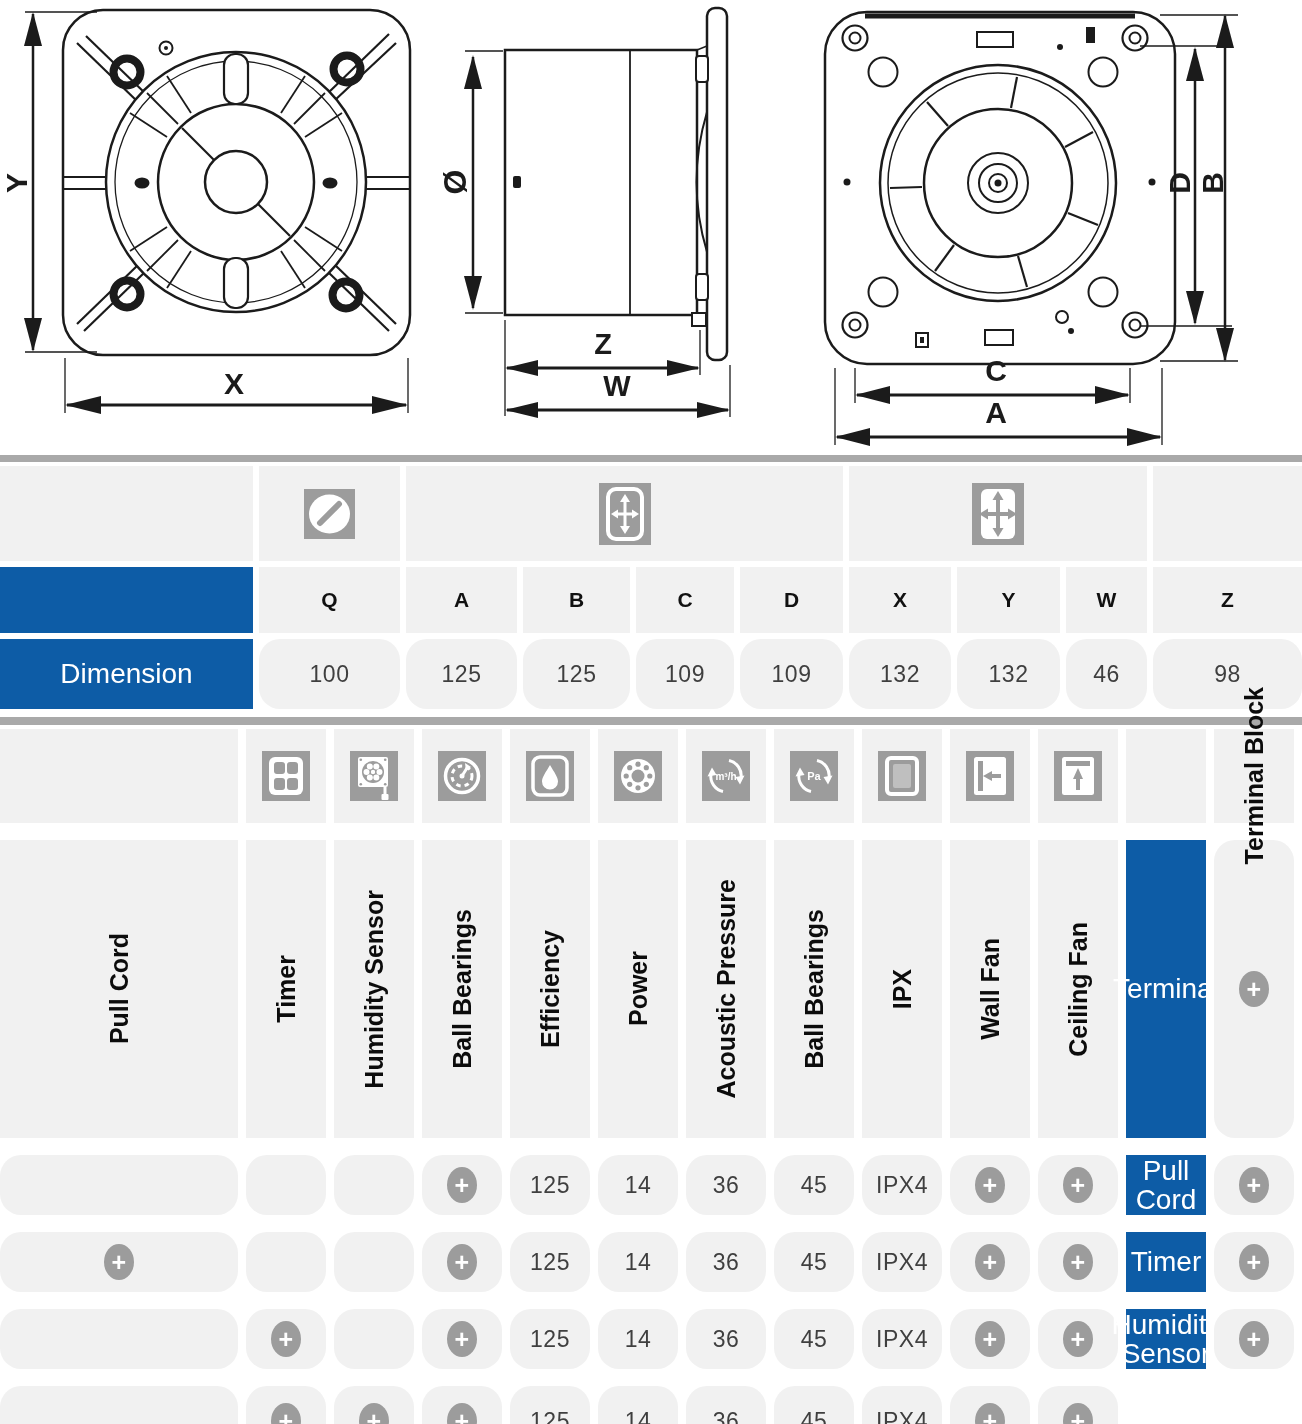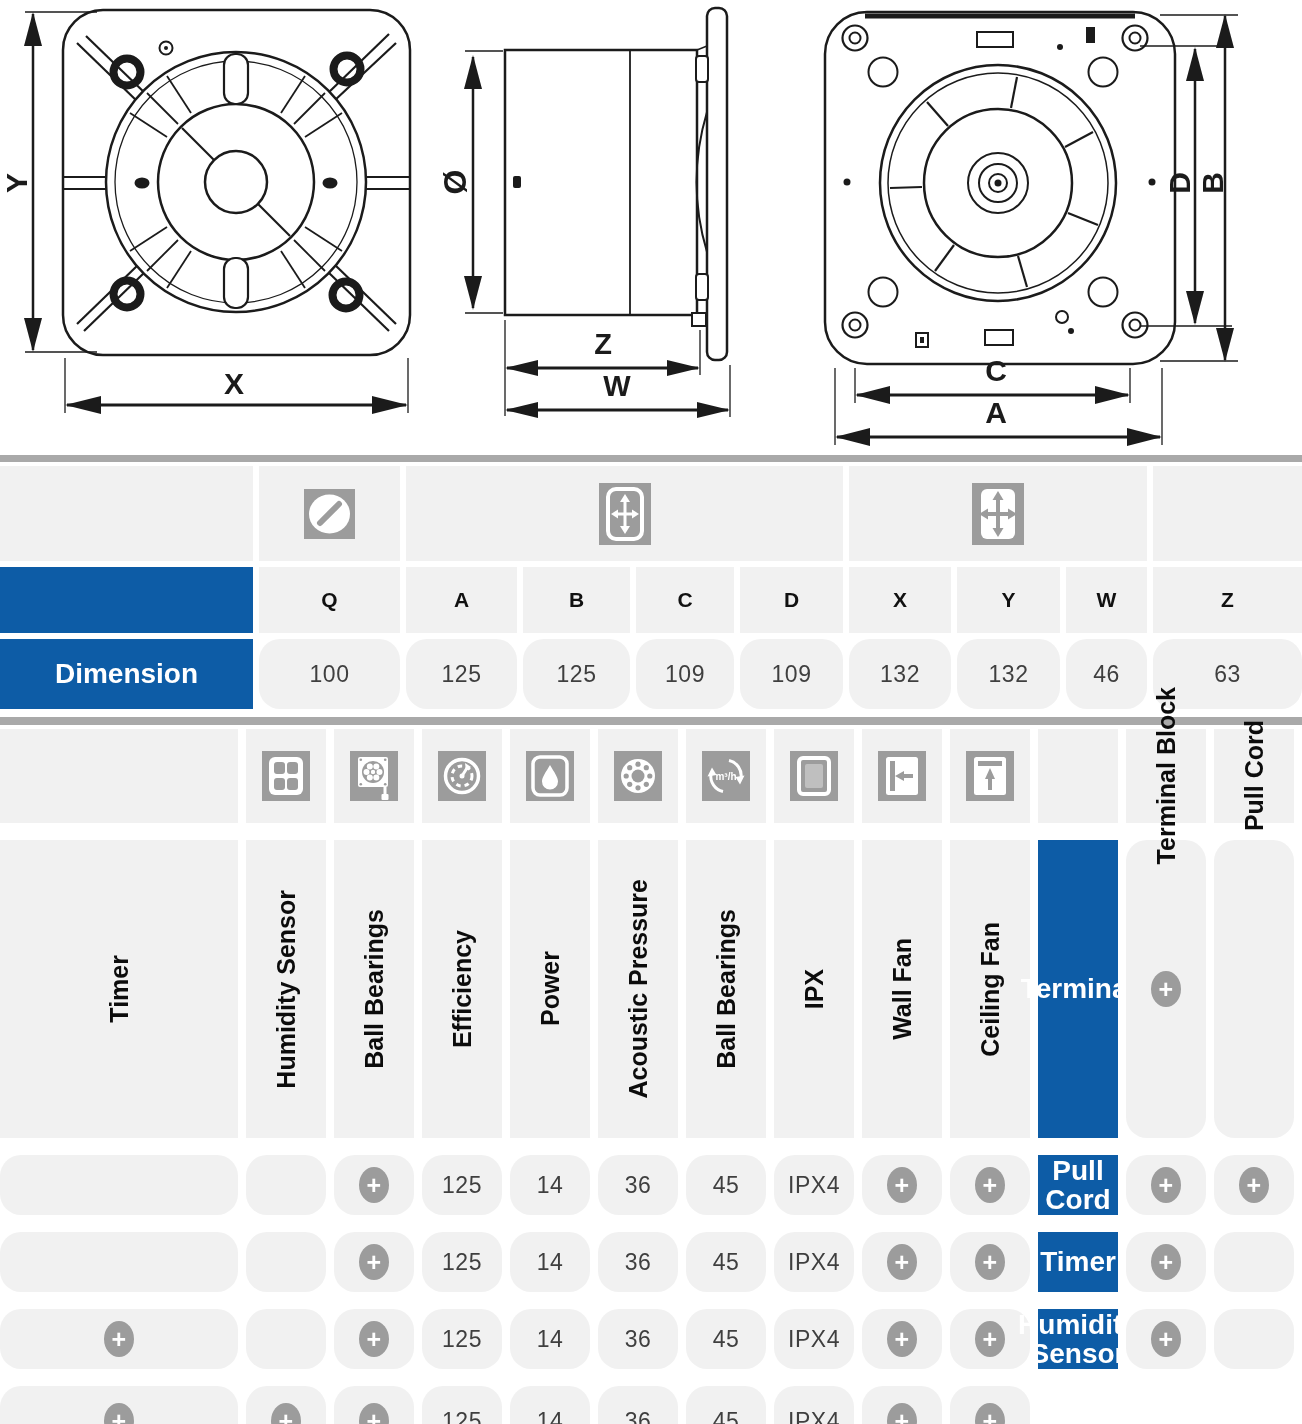--- a/index.html
+++ b/index.html
@@ -10,21 +10,21 @@
   .bar{background:#a9a9a9;width:1302px;}
   #bar1{height:7px;margin-bottom:4px;}
   #bar2{height:8px;margin-top:8px;margin-bottom:4px;}
   #bar3{height:4px;margin-top:4px;}
   .dim-grid{display:grid;width:1302px;grid-template-columns:253px 141px 111px 107px 98px 103px 102px 103px 81px 149px;grid-template-rows:95px 66px 70px;gap:6px;background:#fff;}
   .feat-grid{display:grid;width:1076px;grid-template-columns:238px repeat(12,80px);grid-template-rows:94px 298px 60px 60px 60px 70px;gap:17px 8px;background:#fff;}
   .cell{background:#f1f1f1;display:flex;align-items:center;justify-content:center;}
   .blue{background:#0d5ca6;}
   .letter{font-weight:bold;font-size:21px;color:#111;}
   .num{font-size:23px;color:#3f3f3f;font-weight:normal;letter-spacing:0.5px;border-radius:21px;}
-  .rowlabel{color:#fff;font-weight:bold;font-size:28px;text-align:center;line-height:1.05;max-width:165px;}
+  .rowlabel{color:#fff;font-weight:normal;font-size:28px;text-align:center;line-height:1.05;max-width:165px;}
   .vlabel{writing-mode:vertical-rl;transform:rotate(180deg);font-weight:bold;font-size:25px;color:#0c0c0c;white-space:nowrap;}
   .span3-6{grid-column:3/7;}
   .span7-9{grid-column:7/10;}
   .plusbadge{display:inline-flex;width:30px;height:36px;border-radius:50%;background:#9c9c9c;color:#fff;align-items:center;justify-content:center;font-size:25px;font-weight:bold;line-height:1;}
   .icn{display:block;}
 </style>
 </head>
 <body>
 
 <div id="drawings">
@@ -234,21 +234,21 @@
       <span class="rowlabel">Dimension</span>
     </div>
   <div class="cell num">100</div>
   <div class="cell num">125</div>
   <div class="cell num">125</div>
   <div class="cell num">109</div>
   <div class="cell num">109</div>
   <div class="cell num">132</div>
   <div class="cell num">132</div>
   <div class="cell num">46</div>
-  <div class="cell num">63</div>
+  <div class="cell num">98</div>
 </div>
 
 <div class="bar" id="bar2"></div>
 
 <div class="feat-grid">
 
   <div class="cell"></div>
   <div class="cell">
     <svg class="icn" width="48" height="50" viewBox="0 0 48 50">
       <rect width="48" height="50" fill="#9c9c9c"></rect>
@@ -317,20 +317,30 @@
       <path d="M 27,9.5 A 15.5 15.5 0 0 1 39,27" stroke="#fff" stroke-width="3" fill="none"></path>
       <polygon points="42.5,24.5 38,33.5 33.5,26" fill="#fff"></polygon>
       <path d="M 21,40.5 A 15.5 15.5 0 0 1 9,23" stroke="#fff" stroke-width="3" fill="none"></path>
       <polygon points="5.5,25.5 10,16.5 14.5,24" fill="#fff"></polygon>
       <text x="24" y="28.5" font-size="10" font-weight="bold" fill="#fff" text-anchor="middle">m³/h</text>
     </svg>
   </div>
   <div class="cell">
     <svg class="icn" width="48" height="50" viewBox="0 0 48 50">
       <rect width="48" height="50" fill="#9c9c9c"></rect>
+      <path d="M 27,9.5 A 15.5 15.5 0 0 1 39,27" stroke="#fff" stroke-width="3" fill="none"></path>
+      <polygon points="42.5,24.5 38,33.5 33.5,26" fill="#fff"></polygon>
+      <path d="M 21,40.5 A 15.5 15.5 0 0 1 9,23" stroke="#fff" stroke-width="3" fill="none"></path>
+      <polygon points="5.5,25.5 10,16.5 14.5,24" fill="#fff"></polygon>
+      <text x="24" y="28.5" font-size="11" font-weight="bold" fill="#fff" text-anchor="middle">Pa</text>
+    </svg>
+  </div>
+  <div class="cell">
+    <svg class="icn" width="48" height="50" viewBox="0 0 48 50">
+      <rect width="48" height="50" fill="#9c9c9c"></rect>
       <rect x="9" y="7" width="30" height="36" rx="4" fill="none" stroke="#fff" stroke-width="4"></rect>
       <rect x="15" y="13" width="18" height="24" rx="2" fill="#bfbfbf"></rect>
     </svg>
   </div>
   <div class="cell">
     <svg class="icn" width="48" height="50" viewBox="0 0 48 50">
       <rect width="48" height="50" fill="#9c9c9c"></rect>
       <rect x="8" y="6" width="32" height="38" rx="2.5" fill="#fff"></rect>
       <rect x="12" y="10" width="5" height="30" fill="#9c9c9c"></rect>
       <line x1="35" y1="25" x2="24" y2="25" stroke="#9c9c9c" stroke-width="4"></line>

